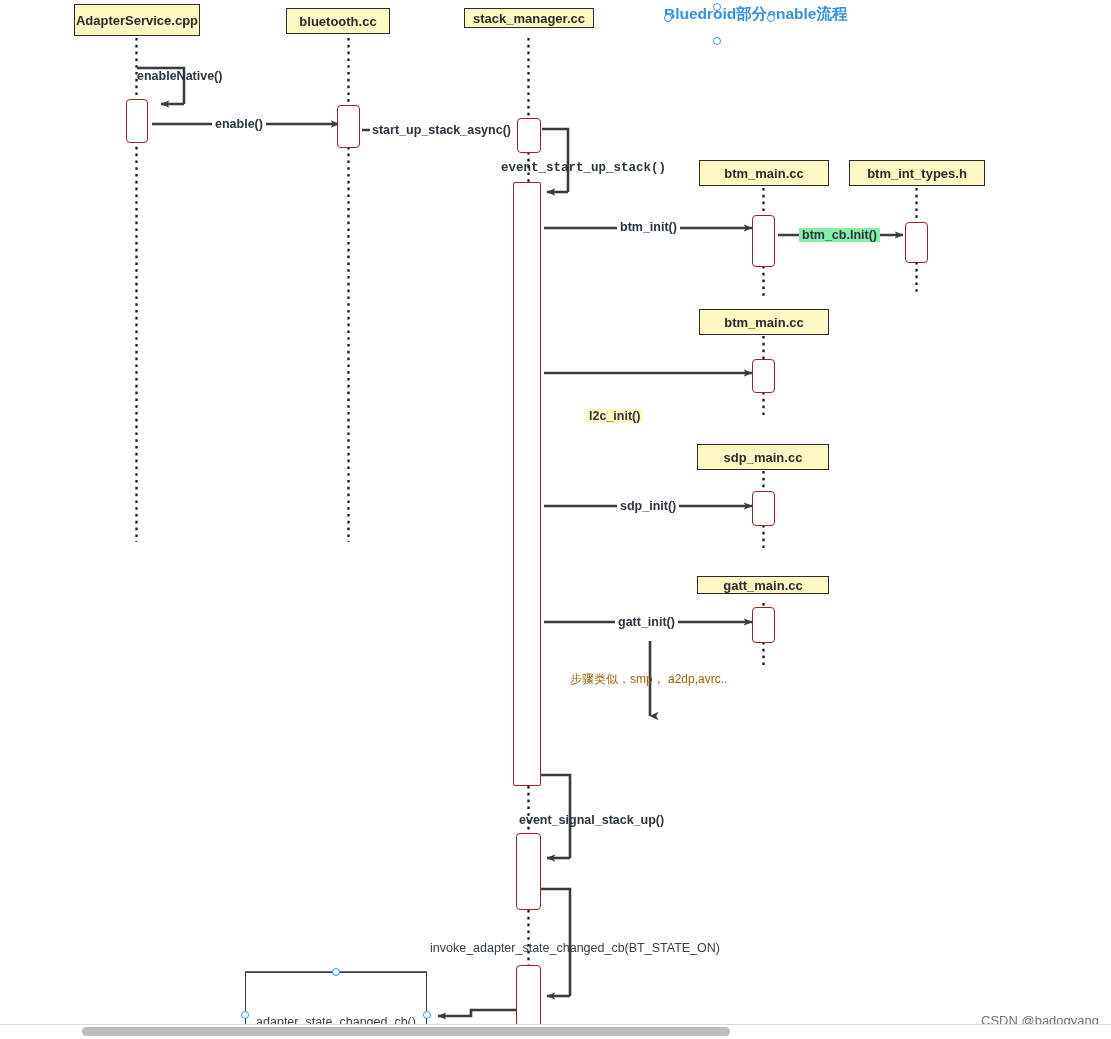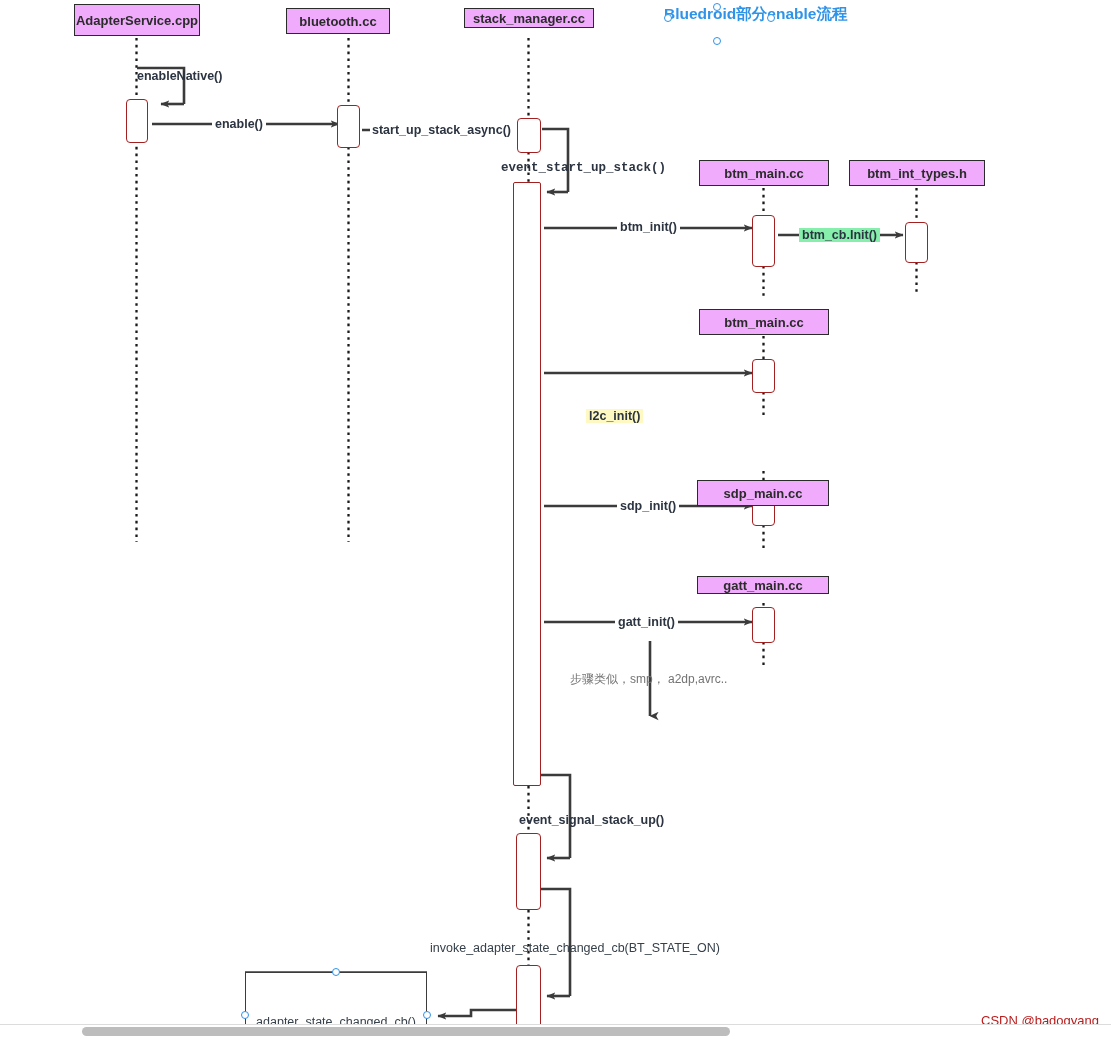--- a/index.html
+++ b/index.html
@@ -19,21 +19,21 @@
     position: absolute;
     left: 0; top: 0;
     width: 1111px;
     height: 1039px;
   }
 
   
   .participant {
     position: absolute;
     box-sizing: border-box;
-    background: #f0abfc;
+    background: #fef9c3;
     border: 1.5px solid #2b2b2b;
     color: #2b2b2b;
     font-weight: bold;
     font-size: 13px;
     line-height: 15px;
     text-align: center;
     display: flex;
     align-items: center;
     justify-content: center;
     padding: 2px 4px;
@@ -69,21 +69,21 @@
     font-size: 12.5px;
     color: #36404a;
     text-align: center;
     line-height: 17px;
     white-space: nowrap;
     z-index: 7;
   }
   .cn-anno {
     position: absolute;
     font-size: 12px;
-    color: #737373;
+    color: #a16207;
     white-space: nowrap;
     z-index: 7;
   }
 
   
   #title {
     position: absolute;
     left: 664px;
     top: 4px;
     font-size: 15.5px;
@@ -115,21 +115,21 @@
     background: transparent;
     z-index: 5;
   }
 
   
   #watermark {
     position: absolute;
     right: 12px;
     top: 1013px;
     font-size: 13px;
-    color: #b91c1c;
+    color: #737373;
     z-index: 10;
   }
 
   
   #scrollbar-track {
     position: absolute;
     left: 0; top: 1024px;
     width: 1111px; height: 15px;
     background: #ffffff;
     border-top: 1px solid #dcdcdc;
@@ -233,21 +233,21 @@
 </div>
 
 <div class="participant" style="left:849px; top:160px; width:136px; height:26px;">
   <span>btm_int_types.h</span>
 </div>
 
 <div class="participant" style="left:699px; top:309px; width:130px; height:26px;">
   <span>btm_main.cc</span>
 </div>
 
-<div class="participant" style="left:697px; top:444px; width:132px; height:26px;margin-top:36px;">
+<div class="participant" style="left:697px; top:444px; width:132px; height:26px;">
   <span>sdp_main.cc</span>
 </div>
 
 <div class="participant" style="left:697px; top:576px; width:132px; height:18px;">
   <span>gatt_main.cc</span>
 </div>
 
 <div class="activation" style="left:126px; top:99px; width:22px; height:44px;"></div>
 
 <div class="activation" style="left:337px; top:105px; width:23px; height:43px;"></div>

